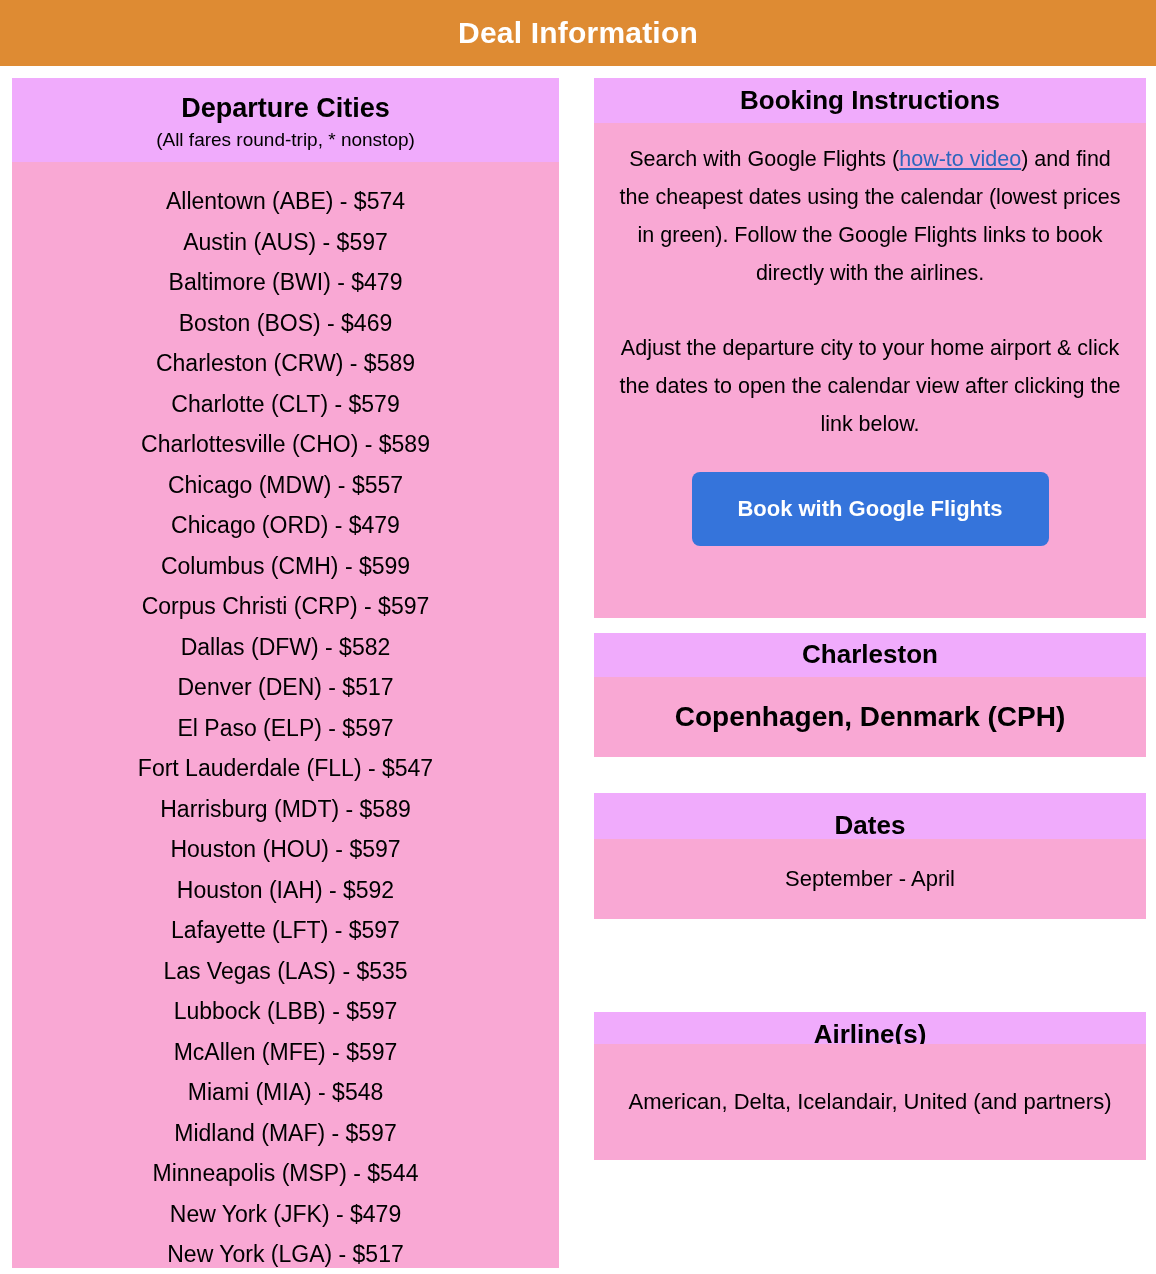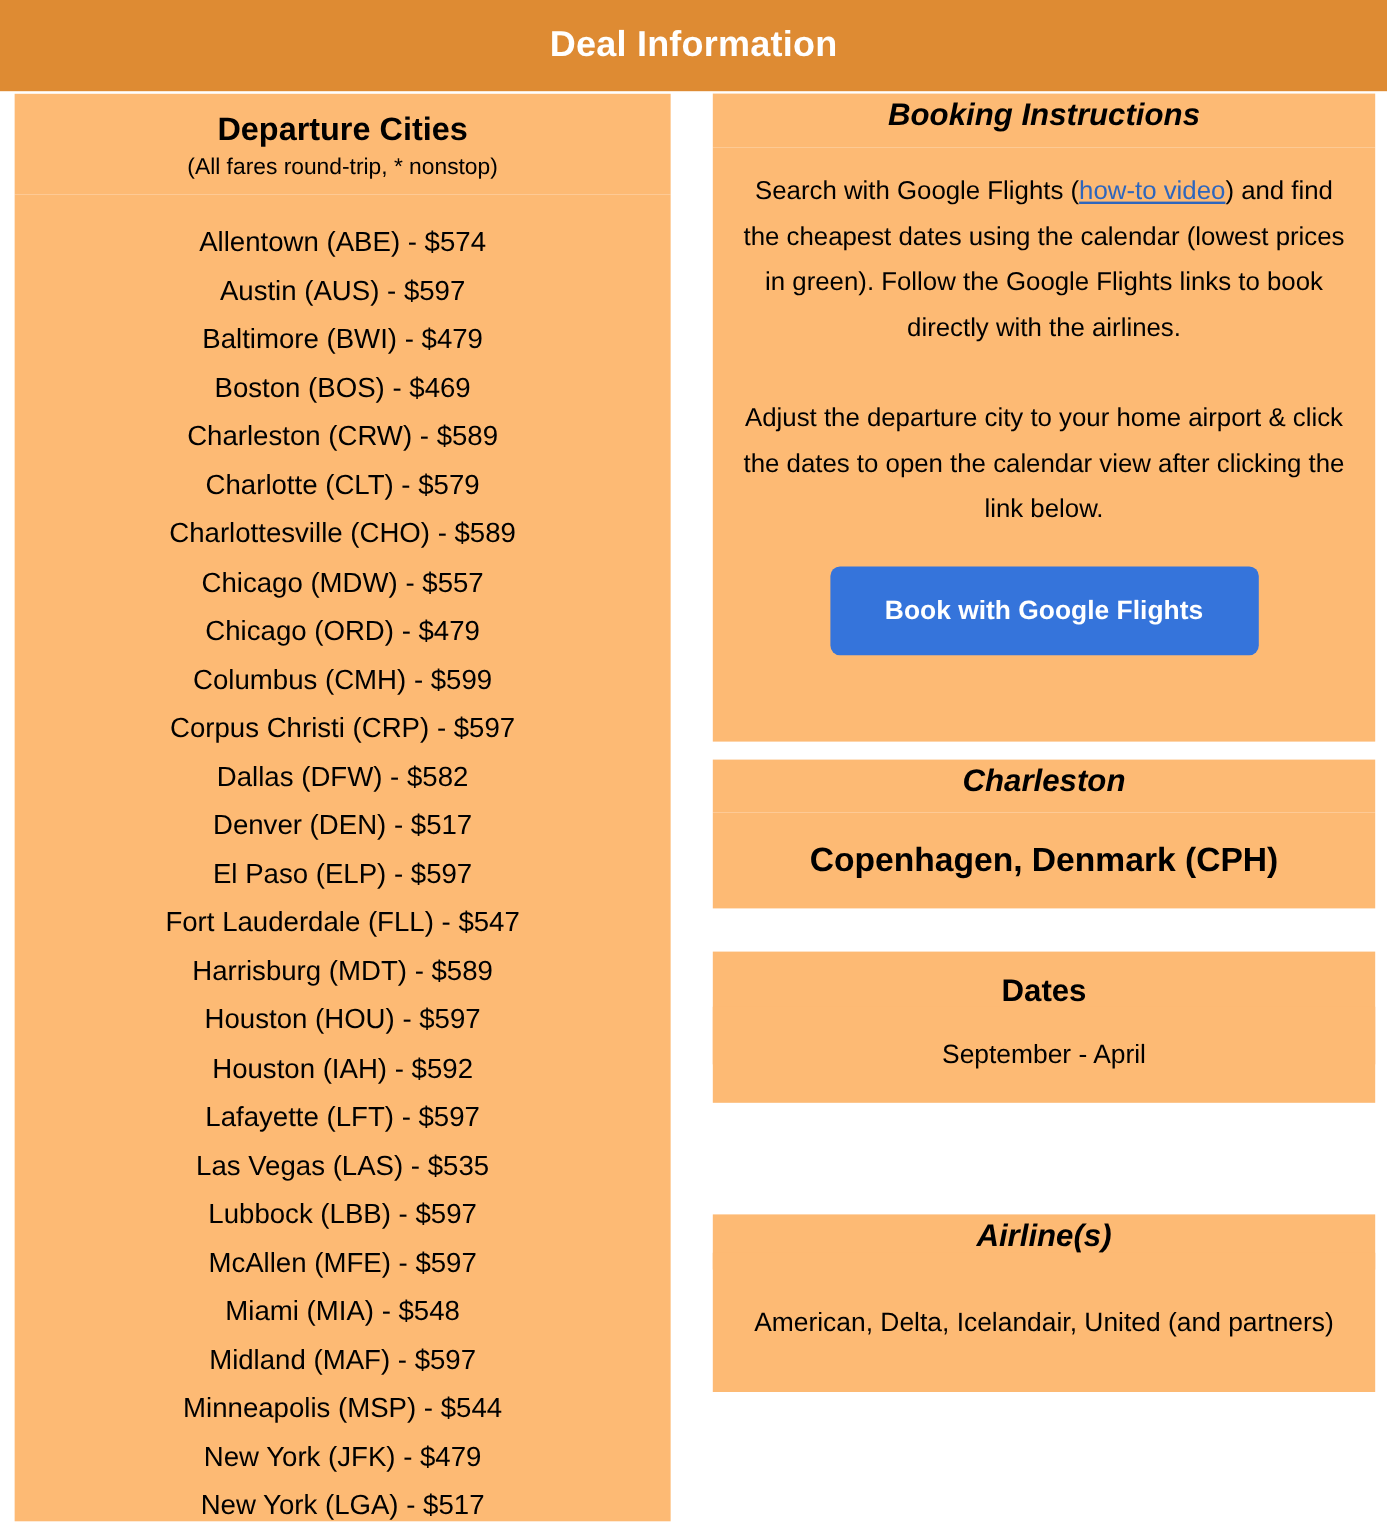--- a/index.html
+++ b/index.html
@@ -8,37 +8,37 @@
     height: 1274px;
     position: relative;
     overflow: hidden;
     background: #ffffff;
     font-family: "Liberation Sans", sans-serif;
     color: #000000;
   }
   .topbar {
     position: absolute;
     left: 0; top: 0;
-    width: 1156px; height: 76px;
+    width: 1156px; height: 66px;
     background: #de8b33;
     display: flex; align-items: center; justify-content: center;
   }
   .topbar h1 {
     margin: 0;
     font-size: 30px;
     font-weight: bold;
     color: #ffffff;
     letter-spacing: 0.2px;
   }
   .panel-header {
-    background: #fdba74;
+    background: #f0abfc;
     text-align: center;
   }
   .panel-body {
-    background: #fdba74;
+    background: #f9a8d4;
   }
   .section-title {
     font-size: 26px;
     font-weight: bold;
     line-height: 1.35;
   }
   .section-subtitle {
     font-size: 19px;
     line-height: 28px;
   }
@@ -62,21 +62,21 @@
     overflow: hidden;
   }
   .city-row {
     font-size: 23px;
     line-height: 40.5px;
     text-align: center;
     white-space: nowrap;
   }
   
   .right-sec { position: absolute; left: 594px; width: 552px; box-sizing: border-box; }
-  .hdr-flex { display: flex; justify-content: center; font-style: italic; }
+  .hdr-flex { display: flex; align-items: center; justify-content: center; }
 
   .bi-header { top: 78px; height: 45px; }
   .bi-body {
     top: 123px; height: 495px;
     padding: 17px 20px 0 20px;
     text-align: center;
   }
   .bi-p {
     margin: 0;
     font-size: 21.5px;

